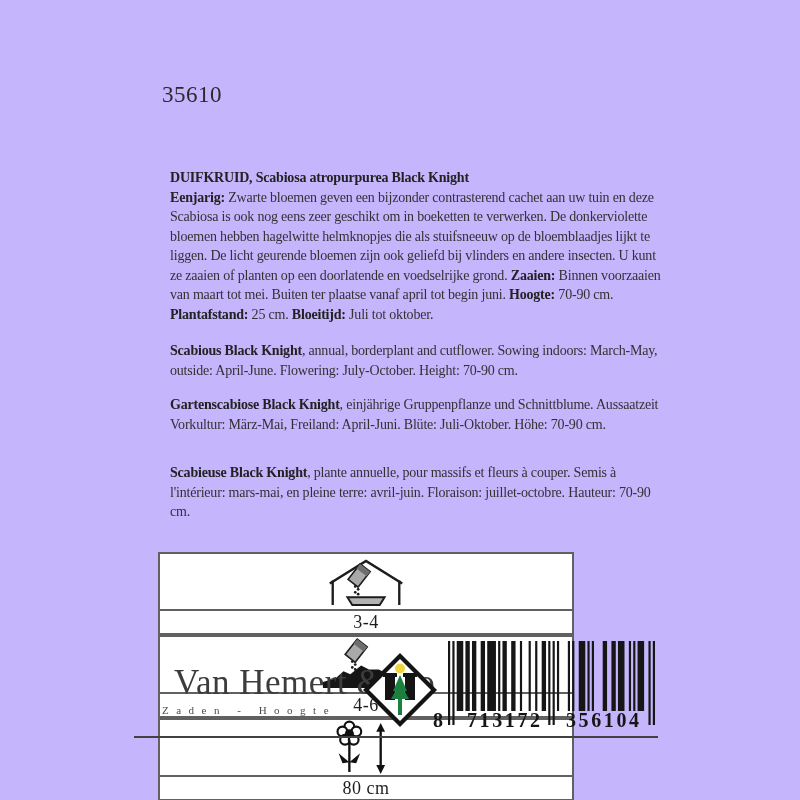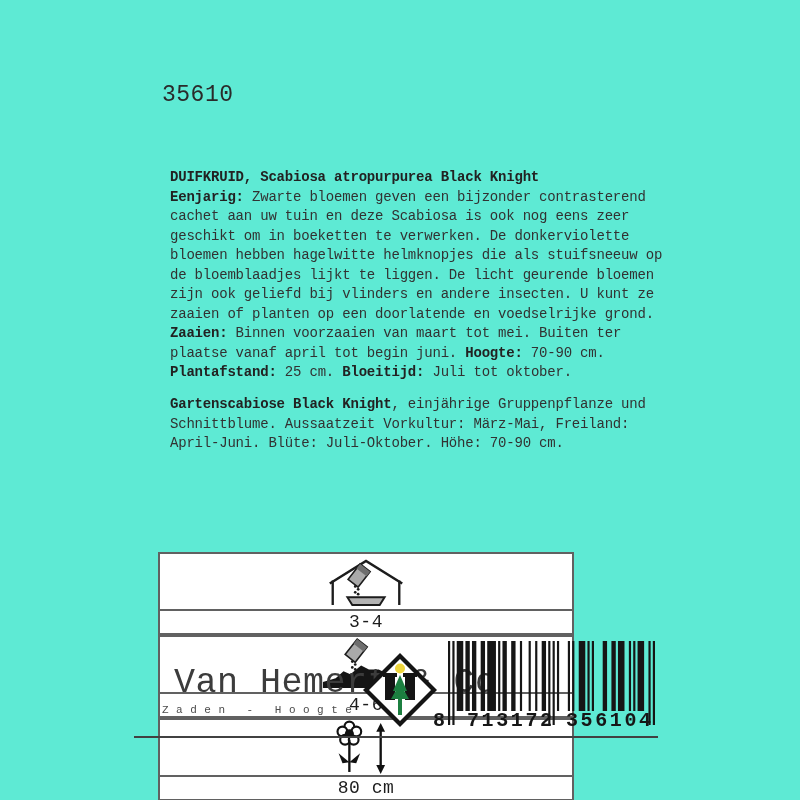--- a/index.html
+++ b/index.html
@@ -1,18 +1,18 @@
 <!DOCTYPE html>
 <html><head>
 <meta charset="utf-8">
 <style>
   html,body{margin:0;padding:0;background:#fff;}
   .packet{
-    position:relative;width:800px;height:800px;background:#5eead4;overflow:hidden;
-    font-family:Liberation Mono, monospace;color:#333;
+    position:relative;width:800px;height:800px;background:#c4b5fd;overflow:hidden;
+    font-family:Liberation Serif, serif;color:#333;
   }
   .abs{position:absolute;}
   .product-number{left:162px;top:82px;font-size:23px;letter-spacing:.5px;color:#2a2a2a;}
   .para{left:158px;width:500px;margin:12px;font-size:14px;line-height:19.5px;letter-spacing:-.2px;color:#323232;}
   .para .b{font-weight:bold;color:#222;}
   .para-nl{top:156px;}
   .para-en{top:329px;}
   .para-de{top:383px;}
   .para-fr{top:451px;}
   .title-line{font-weight:bold;color:#222;display:block;}
@@ -35,23 +35,25 @@
 </style>
 </head>
 <body>
 
 <div class="packet">
 
   <div class="abs product-number">35610</div>
 
   <p class="abs para para-nl"><span class="title-line">DUIFKRUID, Scabiosa atropurpurea Black Knight</span><span class="b">Eenjarig:</span><span> Zwarte bloemen geven een bijzonder contrasterend cachet aan uw tuin en deze Scabiosa is ook nog eens zeer geschikt om in boeketten te verwerken. De donkerviolette bloemen hebben hagelwitte helmknopjes die als stuifsneeuw op de bloemblaadjes lijkt te liggen. De licht geurende bloemen zijn ook geliefd bij vlinders en andere insecten. U kunt ze zaaien of planten op een doorlatende en voedselrijke grond. </span><span class="b">Zaaien:</span><span> Binnen voorzaaien van maart tot mei. Buiten ter plaatse vanaf april tot begin juni. </span><span class="b">Hoogte:</span><span> 70-90 cm. </span><span class="b">Plantafstand:</span><span> 25 cm. </span><span class="b">Bloeitijd:</span><span> Juli tot oktober.</span></p>
 
+  <p class="abs para para-en"><span class="b">Scabious Black Knight</span><span>, annual, borderplant and cutflower. Sowing indoors: March-May, outside: April-June. Flowering: July-October. Height: 70-90 cm.</span></p>
 
   <p class="abs para para-de"><span class="b">Gartenscabiose Black Knight</span><span>, einjährige Gruppenpflanze und Schnittblume. Aussaatzeit Vorkultur: März-Mai, Freiland: April-Juni. Blüte: Juli-Oktober. Höhe: 70-90 cm.</span></p>
 
+  <p class="abs para para-fr"><span class="b">Scabieuse Black Knight</span><span>, plante annuelle, pour massifs et fleurs à couper. Semis à l'intérieur: mars-mai, en pleine terre: avril-juin. Floraison: juillet-octobre. Hauteur: 70-90 cm.</span></p>
 
   <div class="abs picto-row">
 
     <div class="picto">
       <div class="picto-icon">
         <svg width="92" height="55" viewBox="0 0 94 56">
           <polyline points="10,30 47,7 84,30" fill="none" stroke="#1c1c1c" stroke-width="2.6"></polyline>
           <line x1="13" y1="27" x2="13" y2="52" stroke="#1c1c1c" stroke-width="2.4"></line>
           <line x1="81" y1="27" x2="81" y2="52" stroke="#1c1c1c" stroke-width="2.4"></line>
           <g transform="translate(41,10) rotate(38)">

